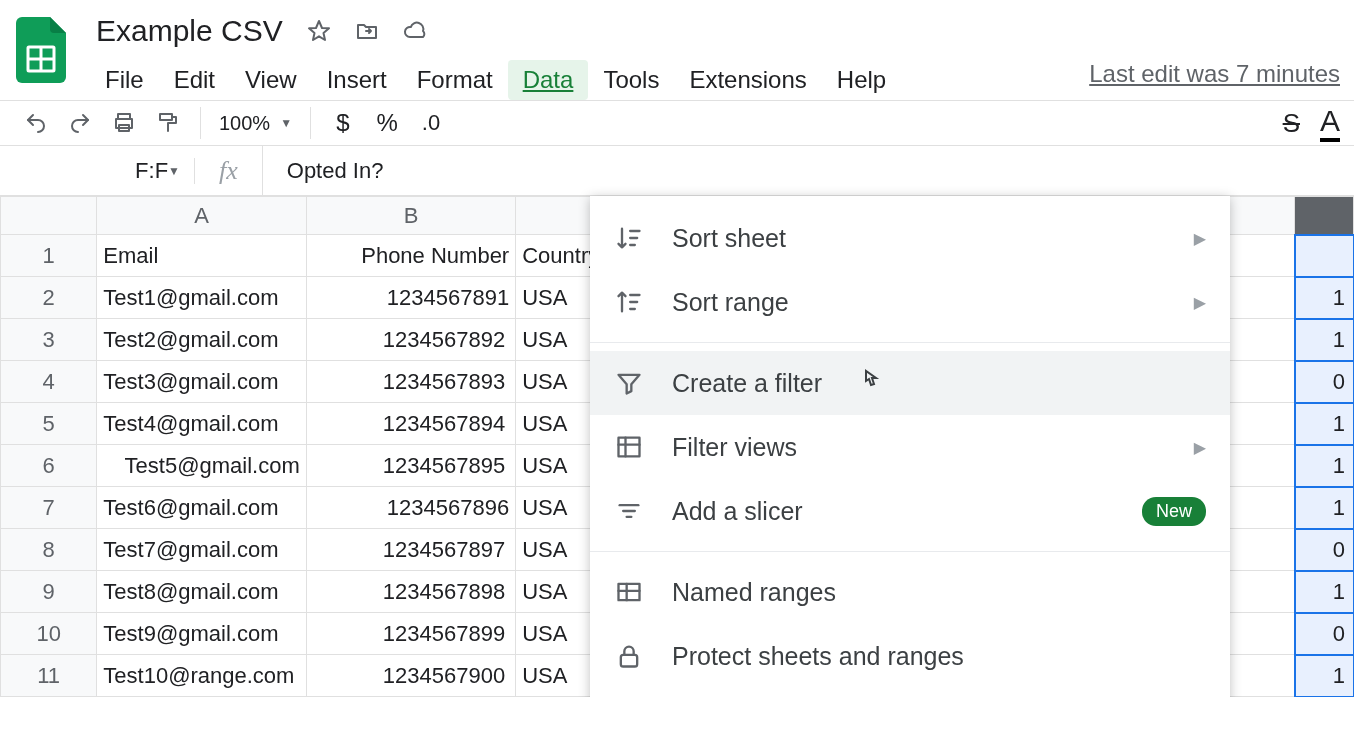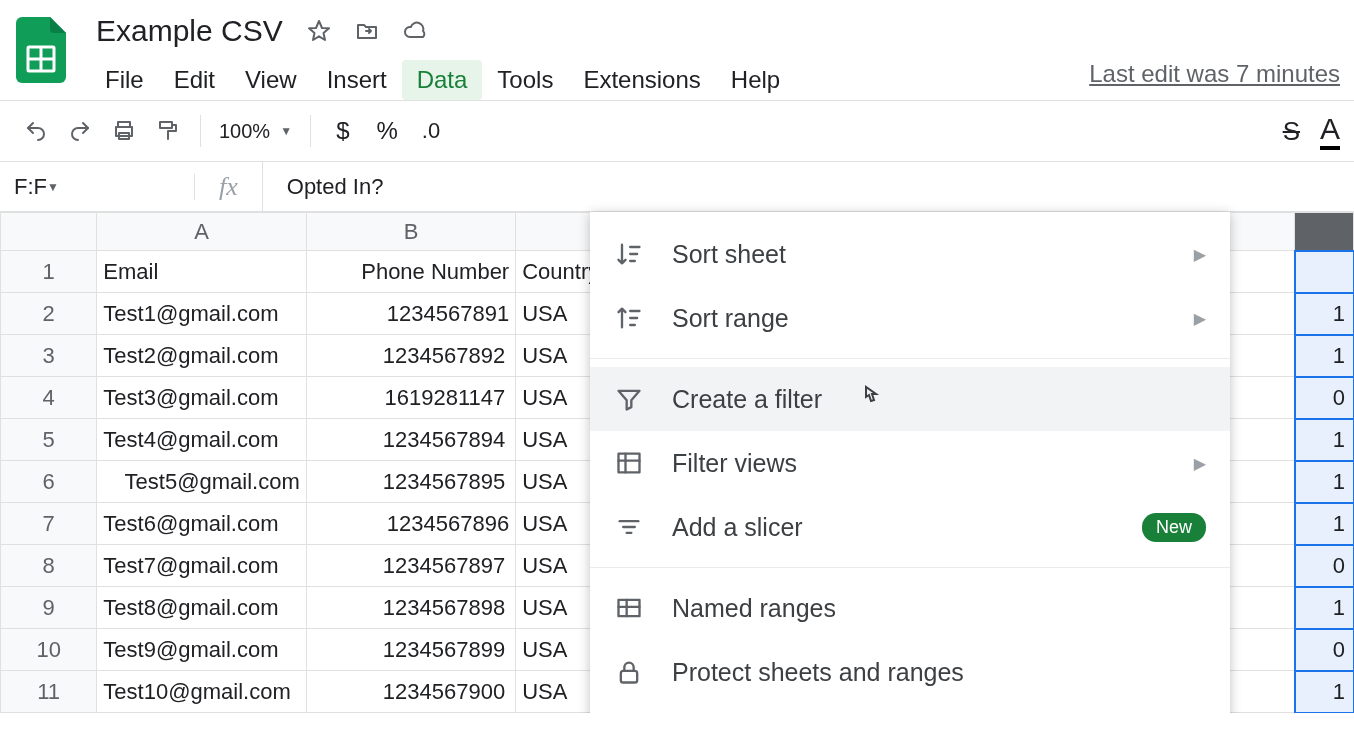--- a/index.html
+++ b/index.html
@@ -5,29 +5,29 @@
   * { box-sizing: border-box; }
   html, body { margin: 0; padding: 0; font-family: Arial, sans-serif; overflow: hidden; background: #fff; color: #202124; }
   .header { display: flex; align-items: flex-start; padding: 12px 14px 0 14px; }
   .logo { width: 54px; height: 72px; display: flex; align-items: center; justify-content: center; margin-right: 22px; margin-top:2px; }
   .title-area { flex: 1; display: flex; flex-direction: column; }
   .title-row { display: flex; align-items: center; gap: 18px; }
   .doc-title { font-size: 30px; color: #202124; padding: 2px 6px; }
   .title-icons { display: flex; gap: 24px; align-items: center; color:#5f6368; }
   .menu-bar { display: flex; align-items: flex-start; gap: 0; font-size: 24px; color:#202124; margin-top: 10px; }
   .menu-item { padding: 6px 15px; border-radius: 4px; cursor: default; }
-  .menu-item.active { background:#e6f4ea; color:#188038; }
+  .menu-item.active { background:#e6f4ea; color:#188038;text-decoration:underline; }
   .last-edit { margin-left: auto; text-decoration: underline; color:#5f6368; padding-right:0; }
-  .toolbar { display: flex; align-items: center; padding: 8px 14px; border-top:1px solid #e0e0e0; border-bottom:1px solid #e0e0e0; font-size:22px; color:#5f6368; gap:0; height:62px; }
+  .toolbar { display: flex; align-items: center; padding: 8px 14px; border-top:1px solid #e0e0e0; border-bottom:1px solid #e0e0e0; font-size:22px; color:#5f6368; gap:0; height:46px; }
   .tb-btn { display:flex; align-items:center; justify-content:center; width:44px; height:44px; border-radius:4px; }
   .tb-sep { width:1px; height:32px; background:#e0e0e0; margin:0 10px; }
   .zoom { display:flex; align-items:center; gap:10px; font-size:20px; color:#202124; padding:0 8px; }
   .tb-right { margin-left:auto; display:flex; align-items:center; gap:20px; color:#202124;}
   .fx-row { display:flex; align-items:center; height:50px; border-bottom:1px solid #e0e0e0; font-size:22px; }
-  .name-box { width:195px; display:flex; align-items:center; justify-content:flex-start; padding:0 14px; border-right:1px solid #e0e0e0; }
+  .name-box { width:195px; display:flex; align-items:center; justify-content:flex-end; padding:0 14px; border-right:1px solid #e0e0e0; }
   .fx-symbol { padding:0 24px; color:#9aa0a6; font-style:italic; font-family:serif; font-size:26px; border-right:1px solid #e0e0e0; height:100%; display:flex; align-items:center;}
   .formula-input { flex:1; padding:0 24px; color:#202124; }
   .grid { position:relative; }
   table.sheet { border-collapse:collapse; width:100%; table-layout:fixed; }
   .sheet th, .sheet td { border:1px solid #e0e0e0; height:42px; font-size:22px; padding:0 6px; overflow:hidden; white-space:nowrap; }
   .sheet thead th { background:#f8f9fa; font-weight:400; color:#5f6368; height:38px; }
   .rowhead { width:92px; background:#f8f9fa; text-align:center; color:#5f6368; font-weight:400; }
   .corner { width:92px; background:#f8f9fa; }
   .col-A { width:200px; }
   .col-B { width:200px; text-align:right; padding-right:10px; }
@@ -82,20 +82,21 @@
               <path d="M7 18a5 5 0 1 1 .8-9.93A6 6 0 0 1 20 12a4 4 0 0 1 0 6H7z"></path>
             </svg>
         </span>
       </div>
     </div>
     <div class="menu-bar">
       <div class="menu-item">File</div>
       <div class="menu-item">Edit</div>
       <div class="menu-item">View</div>
       <div class="menu-item">Insert</div>
+      <div class="menu-item">Format</div>
       <div class="menu-item active">Data</div>
       <div class="menu-item">Tools</div>
       <div class="menu-item">Extensions</div>
       <div class="menu-item">Help</div>
       <div class="last-edit">Last edit was 7 minutes</div>
     </div>
   </div>
 </div>
 
 <div class="toolbar">
@@ -189,21 +190,21 @@
           <th class="rowhead">3</th>
           <td style="text-align:left">Test2@gmail.com</td>
           <td style="text-align:right;padding-right:10px">1234567892</td>
           <td style="text-align:left">USA</td>
           <td></td>
           <td class="selected-col-body" style="text-align:right;padding-right:8px">1</td>
         </tr>
         <tr>
           <th class="rowhead">4</th>
           <td style="text-align:left">Test3@gmail.com</td>
-          <td style="text-align:right;padding-right:10px">1619281147</td>
+          <td style="text-align:right;padding-right:10px">1234567893</td>
           <td style="text-align:left">USA</td>
           <td></td>
           <td class="selected-col-body" style="text-align:right;padding-right:8px">0</td>
         </tr>
         <tr>
           <th class="rowhead">5</th>
           <td style="text-align:left">Test4@gmail.com</td>
           <td style="text-align:right;padding-right:10px">1234567894</td>
           <td style="text-align:left">USA</td>
           <td></td>
@@ -244,21 +245,21 @@
         <tr>
           <th class="rowhead">10</th>
           <td style="text-align:left">Test9@gmail.com</td>
           <td style="text-align:right;padding-right:10px">1234567899</td>
           <td style="text-align:left">USA</td>
           <td></td>
           <td class="selected-col-body" style="text-align:right;padding-right:8px">0</td>
         </tr>
         <tr>
           <th class="rowhead">11</th>
-          <td style="text-align:left">Test10@gmail.com</td>
+          <td style="text-align:left">Test10@range.com</td>
           <td style="text-align:right;padding-right:10px">1234567900</td>
           <td style="text-align:left">USA</td>
           <td></td>
           <td class="selected-col-body" style="text-align:right;padding-right:8px">1</td>
         </tr>
       </tbody>
   </table>
 
   <div class="dropdown">
     <div class="dd-item">

